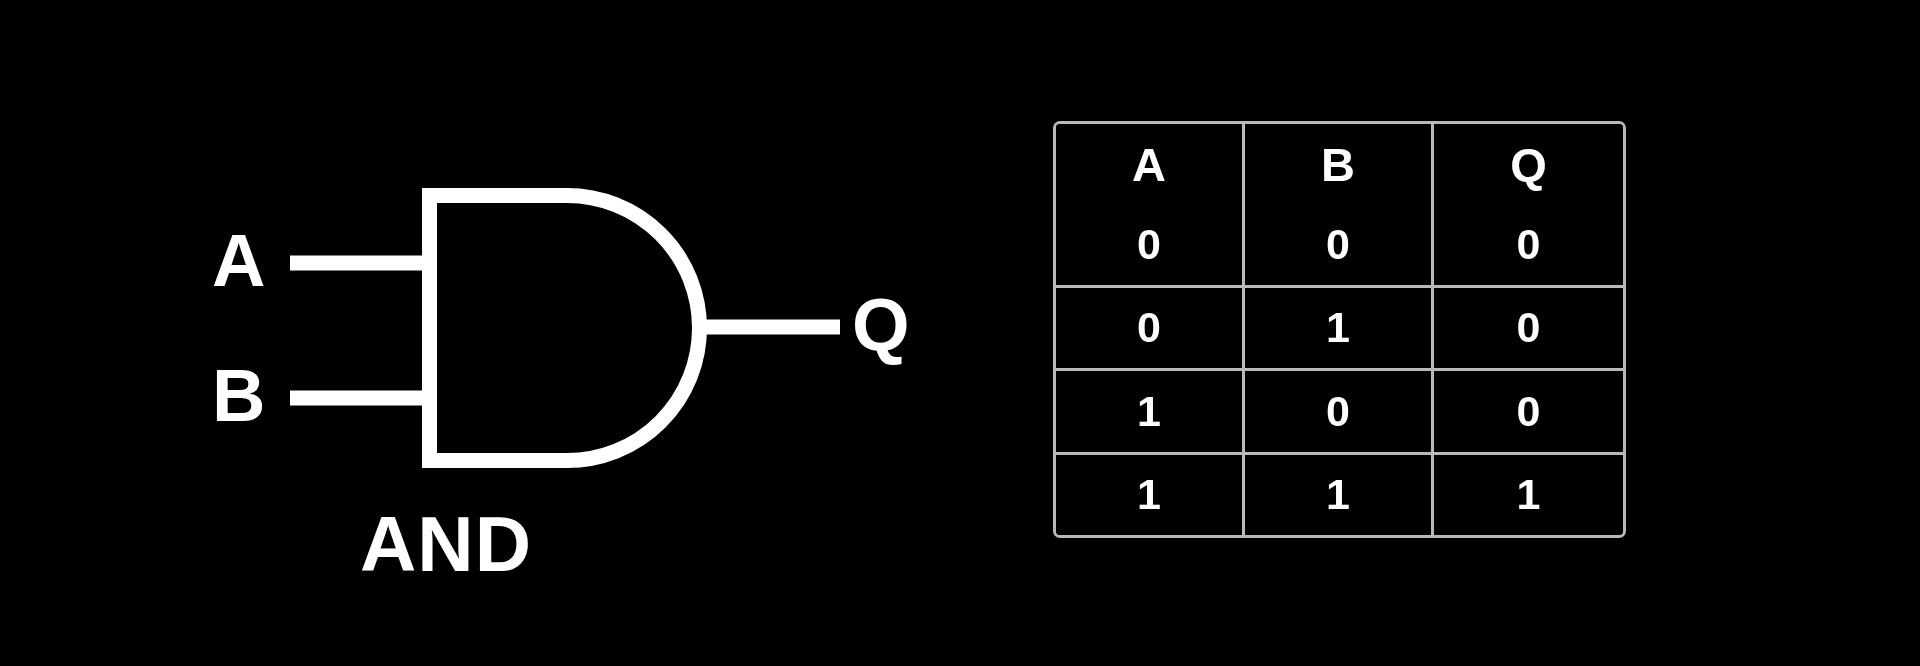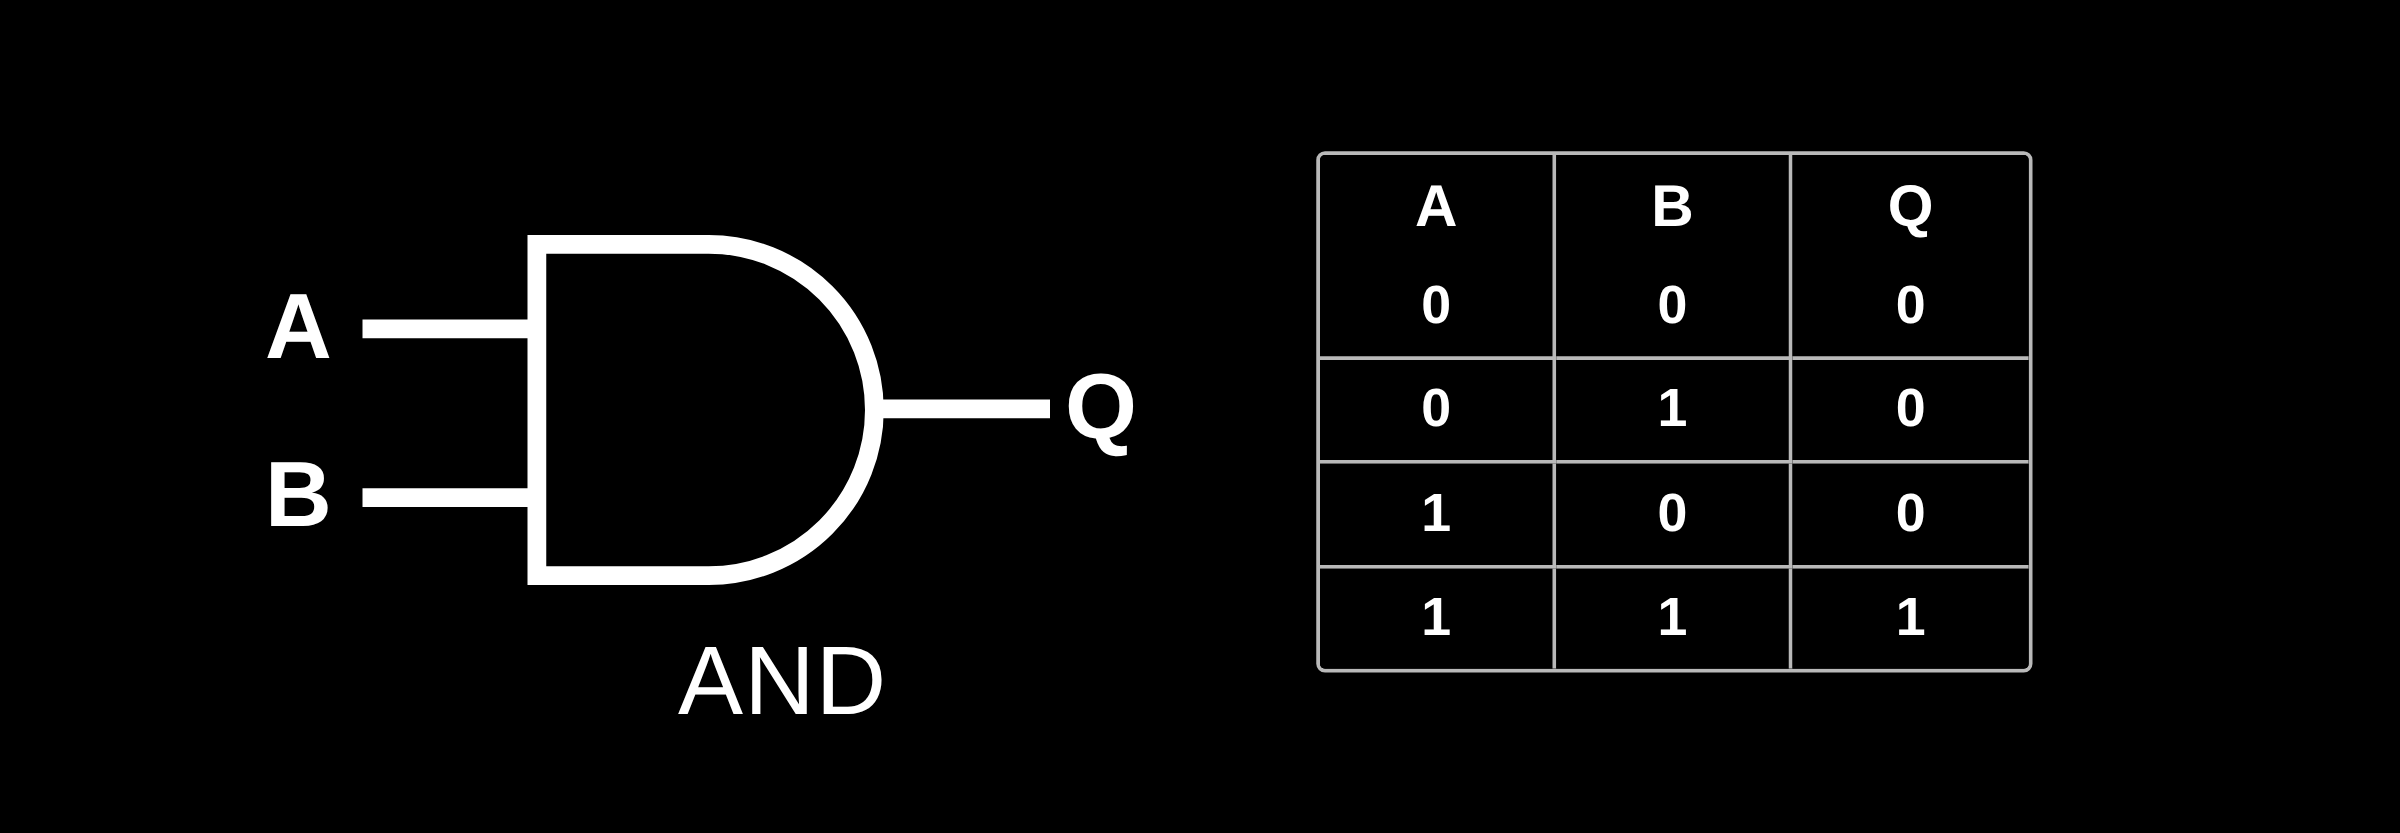--- a/index.html
+++ b/index.html
@@ -48,23 +48,23 @@
   }
   #label-a { left: 212px; top: 224px; }
   #label-b { left: 212px; top: 359px; }
   #label-q { left: 852px; top: 288px; }
 
   #gate-name {
     position: absolute;
     left: 360px;
     top: 505px;
     width: 350px;
-    text-align: right;
+    text-align: left;
     color: #ffffff;
-    font-weight: normal;
+    font-weight: bold;
     font-size: 78px;
     line-height: 1;
     letter-spacing: 1px;
     white-space: nowrap;
     user-select: none;
   }
 
   
   #truth-table-wrap {
     position: absolute;

